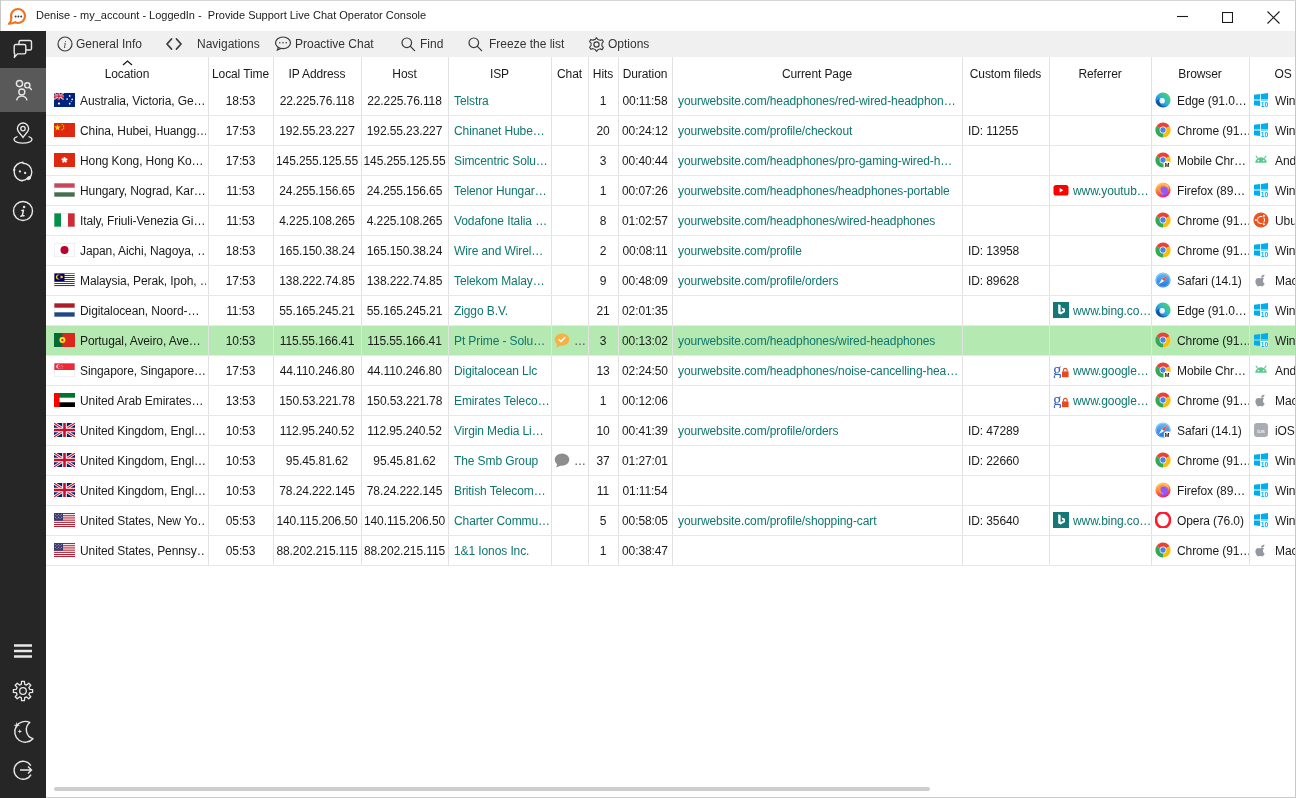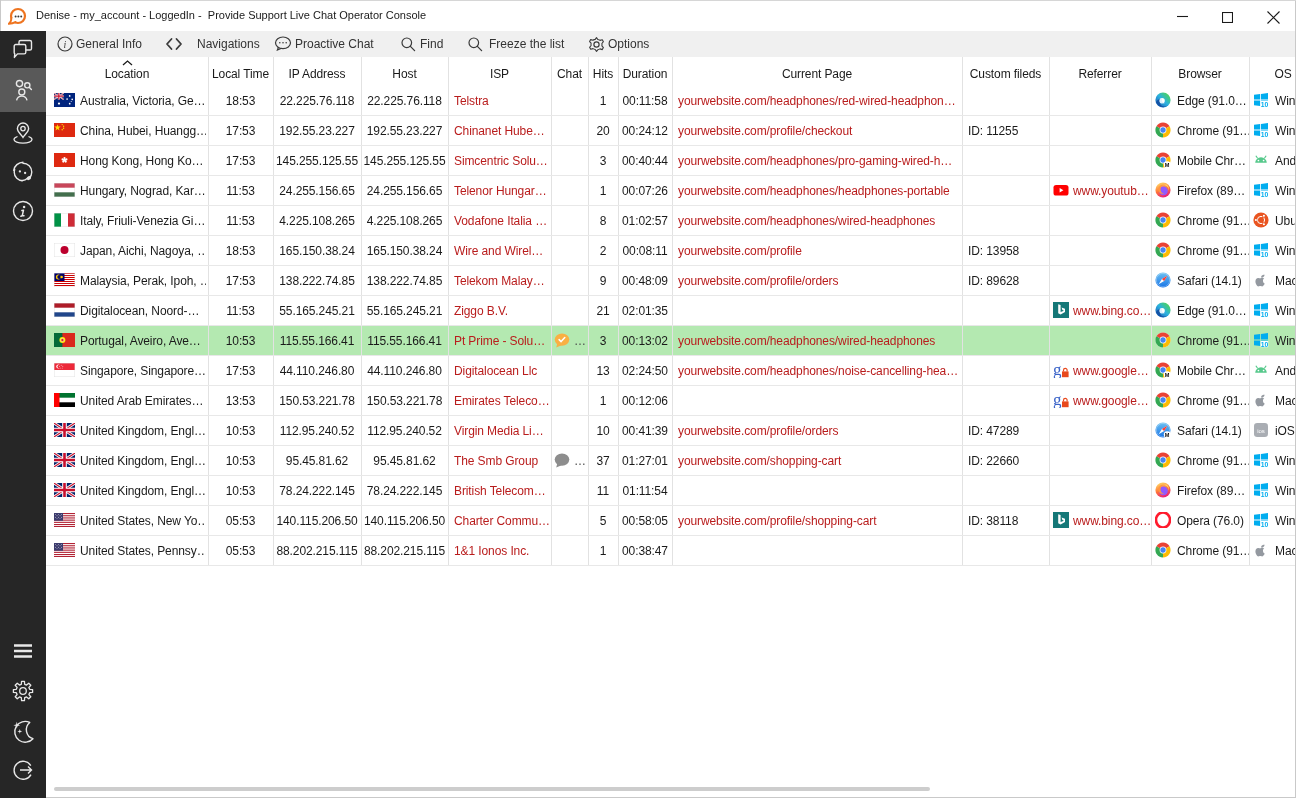--- a/index.html
+++ b/index.html
@@ -18,21 +18,21 @@
 .tl { position:absolute; top:0; height:26px; line-height:26px; font-size:12px; color:#333; }
 .ti { position:absolute; }
 .hdr { position:absolute; left:46px; top:57px; width:1250px; height:28px; background:#fff; }
 .hc { position:absolute; top:10px; text-align:center; font-size:12px; letter-spacing:-0.1px; color:#1a1a1a; }
 .caret { position:absolute; left:76px; top:3px; }
 .row { position:absolute; left:46px; width:1250px; height:30px; background:#fff; }
 .c { position:absolute; }
 .c svg { display:block; }
 .t { top:1px; height:30px; line-height:30px; font-size:12px; letter-spacing:-0.1px; color:#1a1a1a; white-space:nowrap; overflow:hidden; }
 .ctr { text-align:center; }
-.blue { color:#b91c1c; }
+.blue { color:#0f766e; }
 .gr { color:#4a4a4a; }
 .vline { position:absolute; top:57px; height:508px; width:1px; background:#e2e2e2; z-index:3; }
 .hline { position:absolute; left:46px; width:1250px; height:1px; background:#e8e8e8; z-index:3; }
 .grid { position:absolute; left:0; top:0; }
 .sb { position:absolute; left:54px; top:787px; width:876px; height:4px; background:#cdcdcd; border-radius:2px; }
 .botline { position:absolute; left:46px; top:797px; width:1250px; height:1px; background:#c9c9c9; }
 </style></head>
 <body>
 <div id="app">
  <div class="titlebar">
@@ -787,21 +787,20 @@
       <div class="c t blue" style="left:408px;width:95px">The Smb Group</div>
       <div class="c" style="left:507px;top:8px">
         <svg width="18" height="16" viewBox="0 0 18 16" style="">
           <ellipse cx="9" cy="6.6" rx="7.3" ry="6.1" fill="#8d8d8d"></ellipse>
           <path d="M4.2,10.8 L3.2,14.6 L8.6,12.2 Z" fill="#8d8d8d"></path>
         </svg>
       </div>
       <div class="c t gr" style="left:528px;width:14px">…</div>
       <div class="c t ctr" style="left:542px;width:30px">37</div>
       <div class="c t ctr" style="left:572px;width:54px">01:27:01</div>
-      <div class="c t blue" style="left:632px;width:284px">yourwebsite.com/shopping-cart</div>
       <div class="c t" style="left:922px;width:80px">ID: 22660</div>
       <div class="c" style="left:1109px;top:7px">
         <svg width="16" height="16" viewBox="0 0 16 16" style="">
           <circle cx="8" cy="8" r="7.6" fill="#fff"></circle>
           <path d="M8,8 L1.42,4.2 A7.6,7.6 0 0 1 14.58,4.2 Z" fill="#ea4335"></path>
           <path d="M8,8 L14.58,4.2 A7.6,7.6 0 0 1 8,15.6 Z" fill="#fbbc05"></path>
           <path d="M8,8 L8,15.6 A7.6,7.6 0 0 1 1.42,4.2 Z" fill="#34a853"></path>
           <path d="M8,8 m0,-4.2 a4.2,4.2 0 0 1 0,8.4 a4.2,4.2 0 0 1 0,-8.4" fill="#ea4335" opacity="0"></path>
           <circle cx="8" cy="8" r="3.4" fill="#fff"></circle>
           <circle cx="8" cy="8" r="2.7" fill="#4285f4"></circle>
@@ -898,21 +897,21 @@
         </svg>
       </div>
       <div class="c t" style="left:34px;width:126px">United States, New Yo…</div>
       <div class="c t ctr" style="left:162px;width:65px">05:53</div>
       <div class="c t ctr" style="left:227px;width:88px">140.115.206.50</div>
       <div class="c t ctr" style="left:315px;width:87px">140.115.206.50</div>
       <div class="c t blue" style="left:408px;width:95px">Charter Commu…</div>
       <div class="c t ctr" style="left:542px;width:30px">5</div>
       <div class="c t ctr" style="left:572px;width:54px">00:58:05</div>
       <div class="c t blue" style="left:632px;width:284px">yourwebsite.com/profile/shopping-cart</div>
-      <div class="c t" style="left:922px;width:80px">ID: 38118</div>
+      <div class="c t" style="left:922px;width:80px">ID: 35640</div>
       <div class="c" style="left:1007px;top:7px">
         <svg width="16" height="16" viewBox="0 0 16 16" style="">
           <rect width="16" height="16" fill="#157878"></rect>
           <path d="M5.2,2.2 L7.6,3 V9.9 L10.9,8.7 L9.4,7.9 L8.6,5.6 L12,6.8 V9.9 L7.6,12.6 L5.2,11.2 Z" fill="#fff"></path>
         </svg>
       </div>
       <div class="c t blue" style="left:1027px;width:78px">www.bing.co…</div>
       <div class="c" style="left:1109px;top:7px">
         <svg width="16" height="16" viewBox="0 0 16 16" style="">
           <ellipse cx="8" cy="8" rx="7" ry="7.6" fill="none" stroke="#ff1b2d" stroke-width="2.6"></ellipse>

